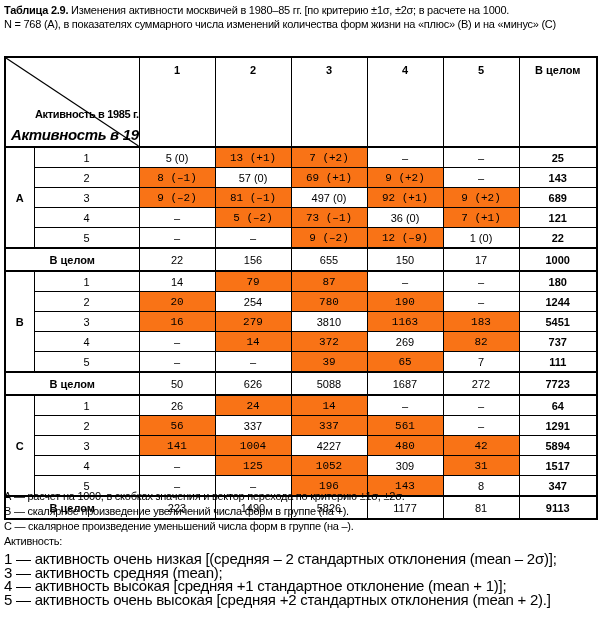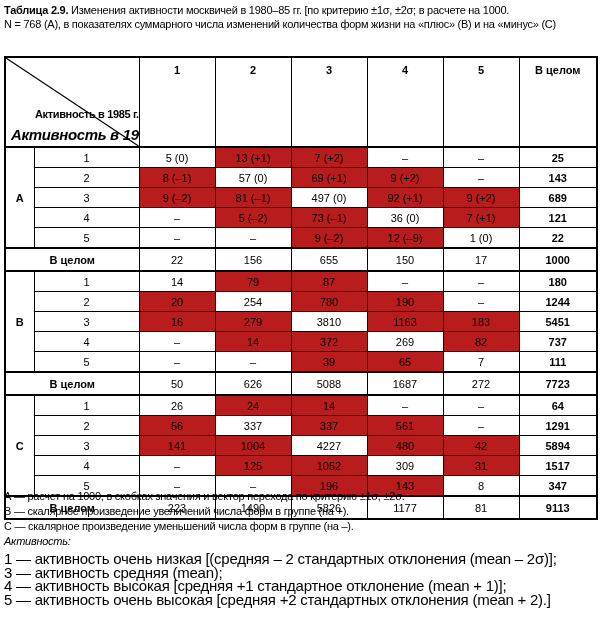--- a/index.html
+++ b/index.html
@@ -17,26 +17,26 @@
   tr.header-row{height:90px;}
   tr.header-row td{border-bottom:2px solid #000;vertical-align:top;font-weight:bold;padding-top:4px;}
   td.diag{position:relative;padding:0;}
   .diag-line{position:absolute;left:0;top:0;width:100%;height:100%;}
   .diag-top{position:absolute;top:4px;left:29px;font-weight:bold;font-size:11px;letter-spacing:-0.35px;margin-top:44px;}
   .diag-bottom{position:absolute;bottom:3px;left:5px;font-weight:bold;font-size:15px;letter-spacing:-0.35px;font-style:italic;}
   tr.data-row td{height:17px;}
   tr.totals-row td{height:19px;border-top:2px solid #000;border-bottom:2px solid #000;line-height:18px;}
   tr.totals-row td.lab{font-weight:bold;}
   td.letter{font-weight:bold;}
-  td.shaded{background:#b91c1c;}
+  td.shaded{background:#f97316;font-family:Liberation Mono, monospace;}
   td.rowtotal{font-weight:bold;}
 
   .footnotes{position:absolute;left:4px;top:489px;width:594px;font-size:11px;line-height:15px;letter-spacing:-0.25px;}
   .footnotes div{white-space:nowrap;}
-  .activity-label{font-style:italic;}
+  .activity-label{}
   .activity-items{position:absolute;left:4px;top:552px;width:594px;font-size:15px;line-height:13.5px;letter-spacing:-0.25px;}
   .activity-items div{white-space:nowrap;}
 </style>
 </head>
 <body>
 
 <div class="page">
 
   <div class="title">
     <div class="t-line"><span class="bold">Таблица 2.9.</span><span> Изменения активности москвичей в 1980–85 гг. [по критерию ±1σ, ±2σ; в расчете на 1000.</span></div>

